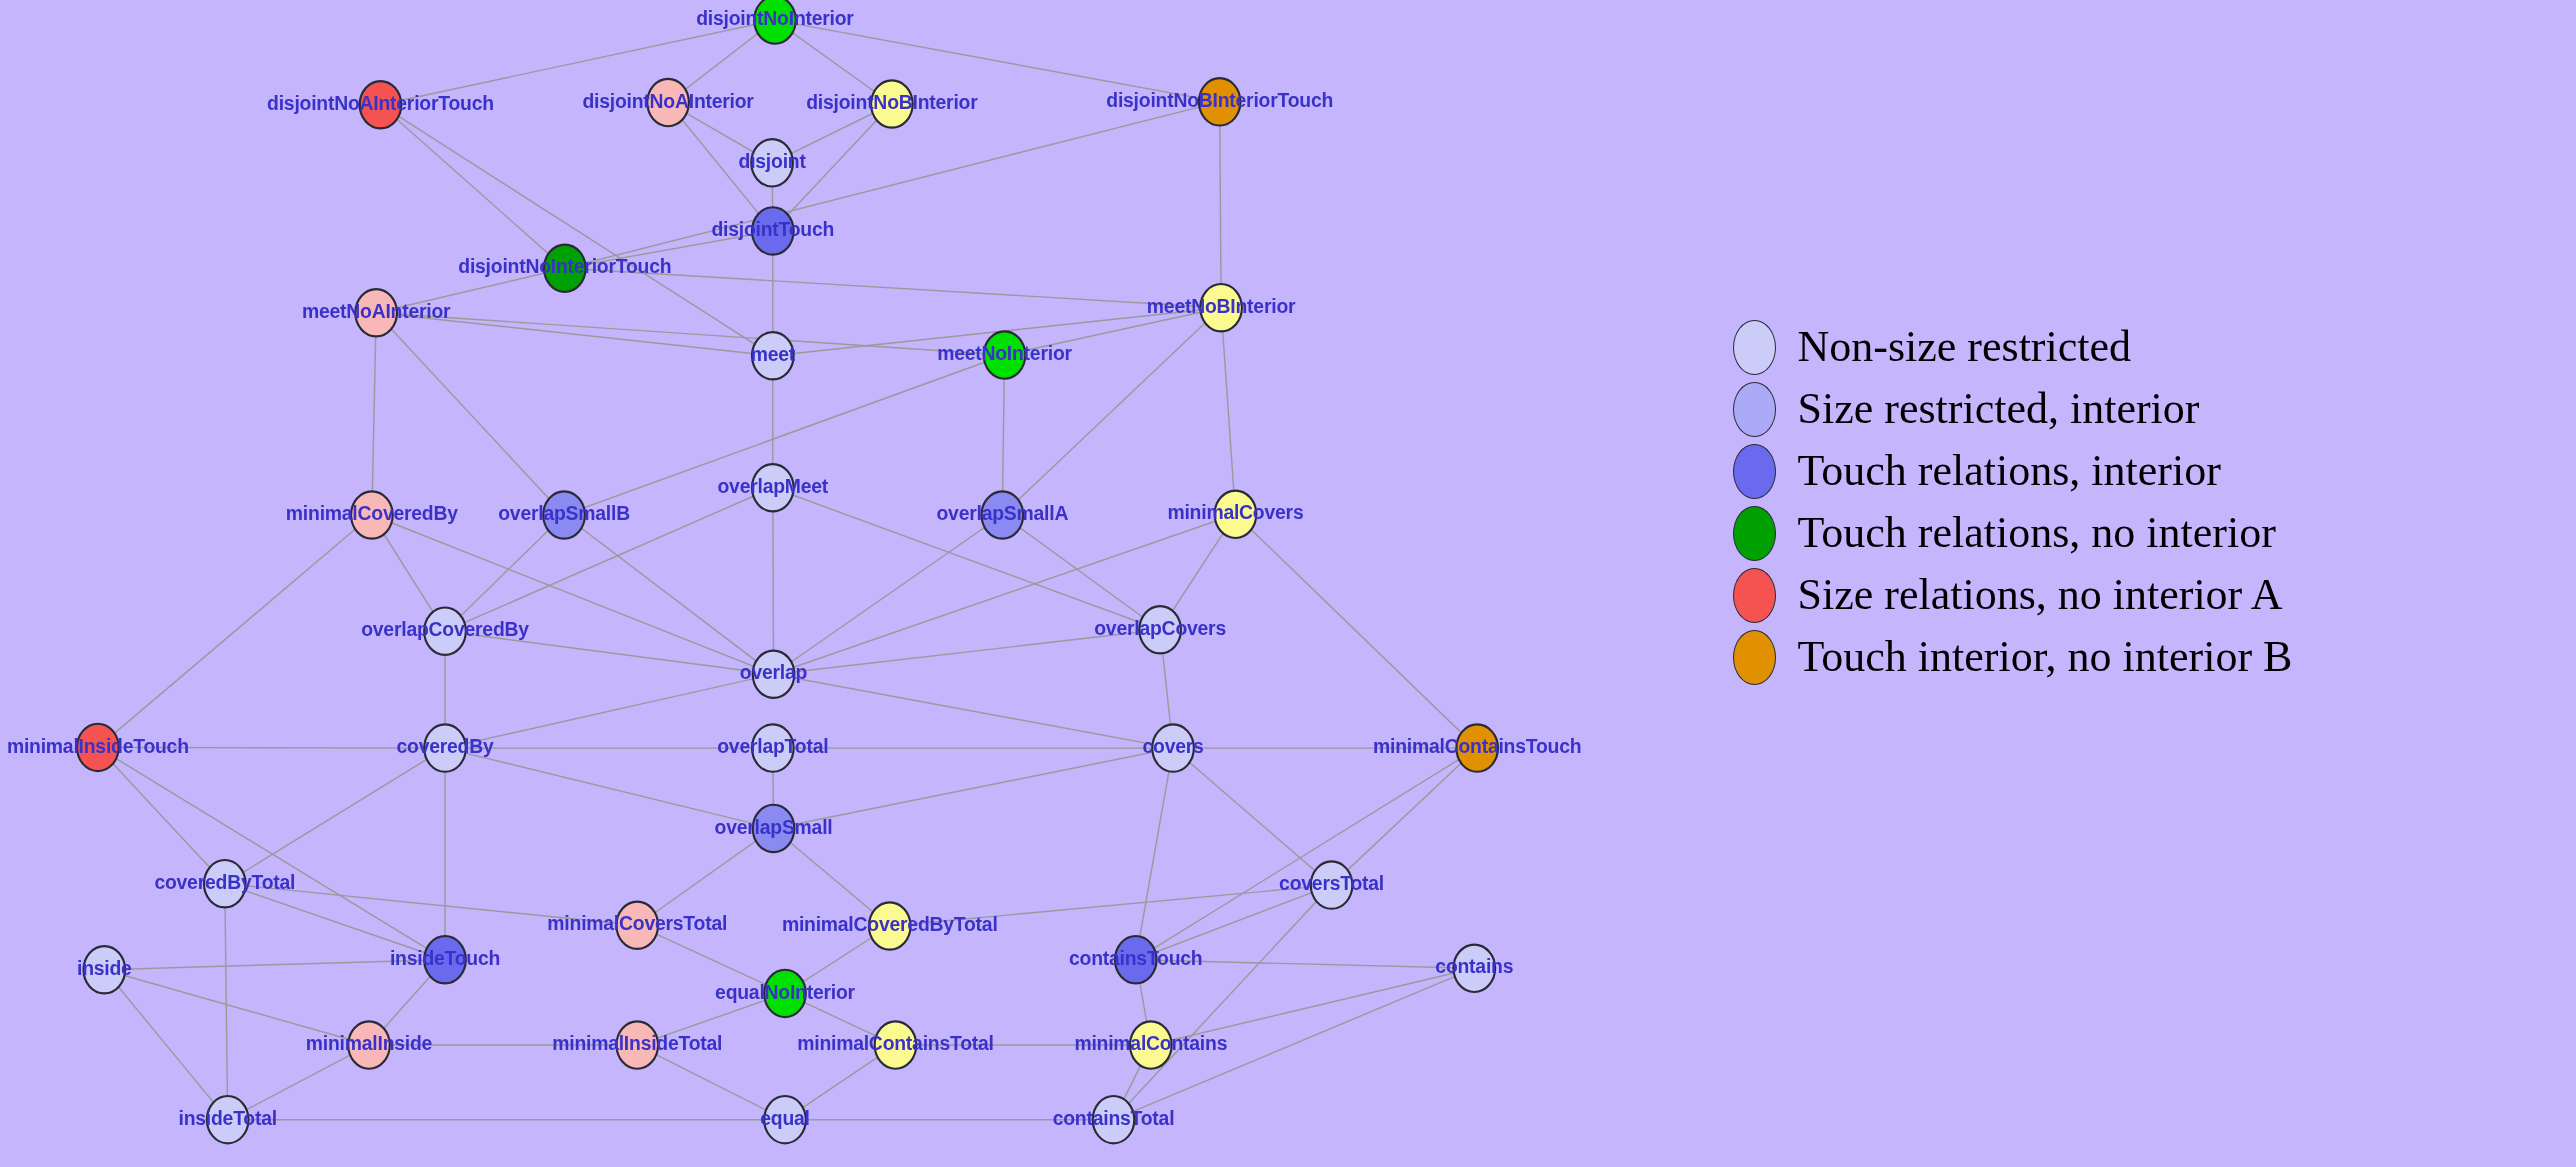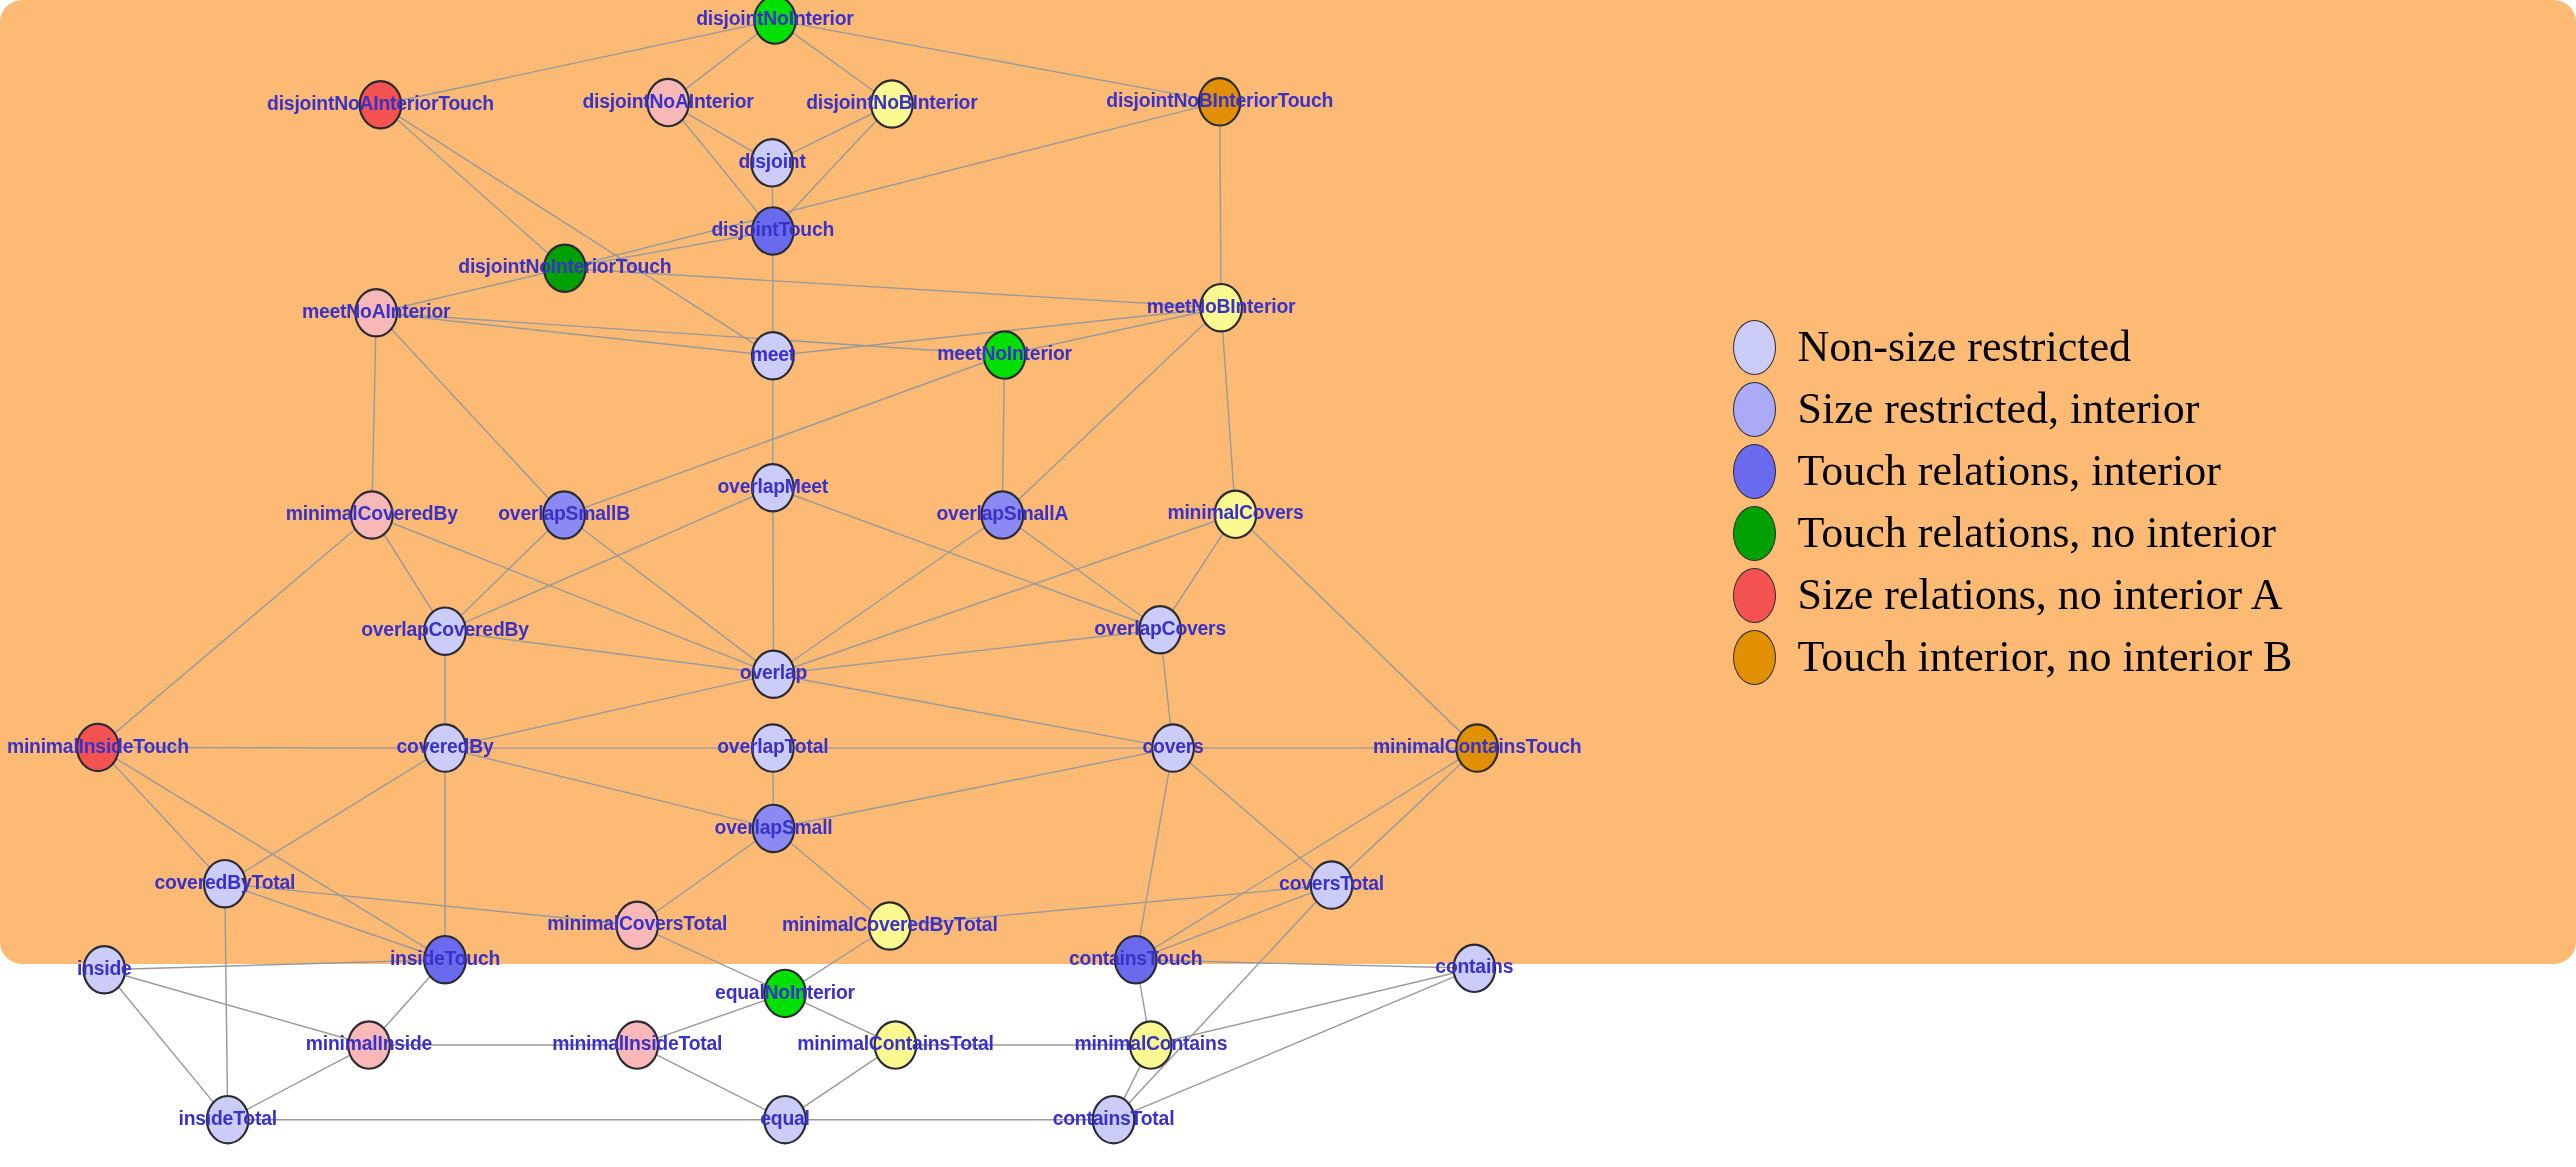--- a/index.html
+++ b/index.html
@@ -9,23 +9,22 @@
   }
   body {
     width: 2576px;
     height: 1167px;
     font-family: "Liberation Sans", sans-serif;
     overflow: hidden;
   }
   #root {
     position: relative;
     width: 2576px;
-    height: 964px;
-    background: #fdba74;
-    border-radius: 22px;
+    height: 1167px;
+    background: #c4b5fd;
   }
   #graph-panel {
     position: absolute;
     left: 0; top: 0;
     width: 1636px;
     height: 1167px;
   }
   #graph-svg {
     position: absolute;
     left: 0; top: 0;

